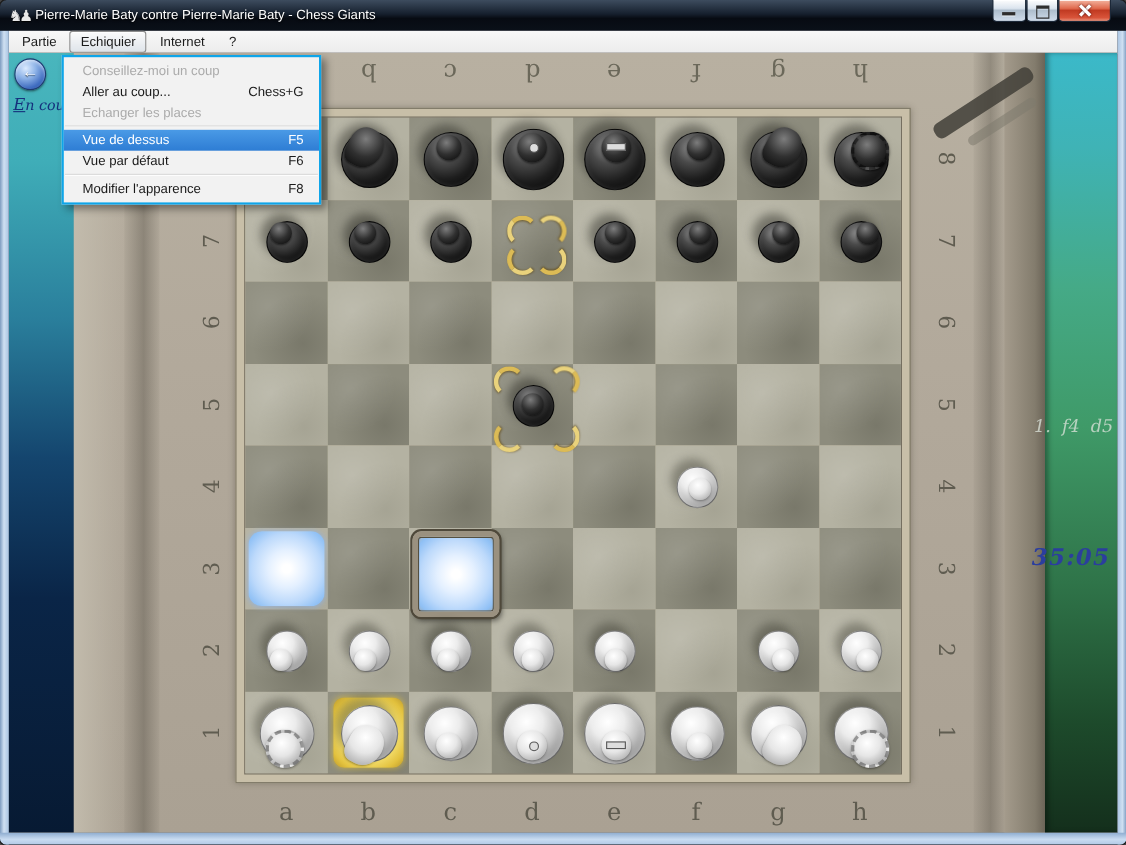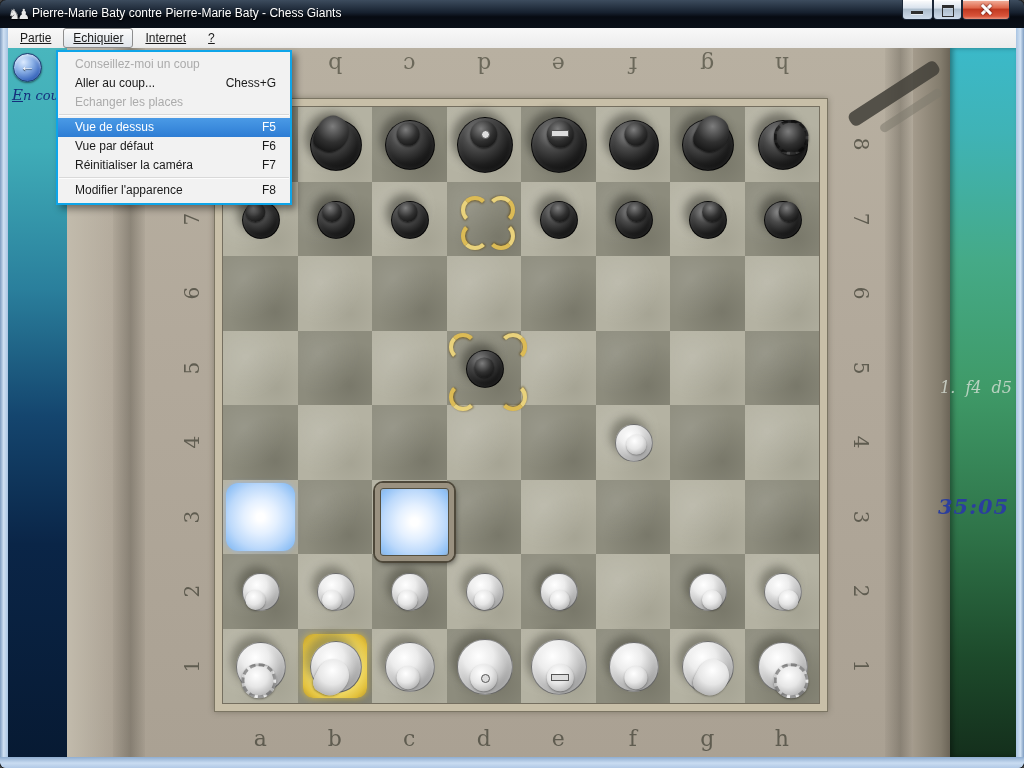--- a/index.html
+++ b/index.html
@@ -18,21 +18,21 @@
     border-radius:0 0 4px 4px;box-shadow:inset 0 1px 0 rgba(255,255,255,.8);cursor:default;}
   .win-btn.min{width:29px;} .win-btn.max{width:27px;}
   .win-btn.close{width:46px;background:linear-gradient(#f3b39f 0%,#e06a4e 40%,#c13a22 50%,#d9543a 85%,#e8927c 100%);}
   .glyph-min{position:absolute;left:8px;top:11px;width:12px;height:3px;background:#2e2e2e;box-shadow:0 1px 0 rgba(255,255,255,.6);}
   .glyph-max{position:absolute;left:8px;top:5px;width:10px;height:8px;border:1px solid #2e2e2e;border-top-width:3px;background:transparent;}
   .glyph-close{position:absolute;left:16px;top:3px;width:13px;height:13px;}
   .glyph-close::before,.glyph-close::after{content:"";position:absolute;left:6px;top:0;width:3px;height:13px;background:#fff;box-shadow:0 0 2px #400;}
   .glyph-close::before{transform:rotate(45deg);} .glyph-close::after{transform:rotate(-45deg);}
   #menubar{position:absolute;left:8px;top:28px;width:1008px;height:20px;
     background:linear-gradient(#f8f8f8,#ececec);border-bottom:1px solid #d8d8d8;display:flex;align-items:center;}
-  .mb-item{font-size:12px;color:#1a1a1a;padding:2px 9px;margin-left:2px;border:1px solid transparent;border-radius:3px;text-decoration:underline;}
+  .mb-item{font-size:12px;color:#1a1a1a;padding:2px 9px;margin-left:2px;border:1px solid transparent;border-radius:3px;}
   .mb-item.open{border-color:#8e8e8e;background:linear-gradient(#fbfbfb,#dfe4ea);box-shadow:inset 0 1px 0 #fff;}
   
   #scene{position:absolute;left:8px;top:48px;width:1008px;height:709px;overflow:hidden;background:#b3aa9c;}
   #left-strip{position:absolute;left:0;top:0;width:59px;height:709px;
     background:linear-gradient(180deg,#49b6bd 0%,#3fadb8 14%,#2a7f9c 34%,#14456e 52%,#0a2547 70%,#071a33 100%);}
   #back-button{position:absolute;left:5px;top:5px;width:27px;height:27px;border-radius:50%;
     background:radial-gradient(circle at 35% 30%,#dcebff 0%,#8fb4e8 35%,#3f6cc0 70%,#274b95 100%);
     border:1px solid #1e3a6e;box-shadow:0 1px 2px rgba(0,0,0,.5), inset 0 2px 3px rgba(255,255,255,.6);}
   #back-arrow{position:absolute;left:0;top:3px;width:27px;text-align:center;color:#fff;font-size:15px;font-weight:bold;text-shadow:0 1px 1px #234;}
   #game-status-label{position:absolute;left:4px;top:38px;width:54px;font-family:"DejaVu Serif",serif;
@@ -366,21 +366,20 @@
     <div id="clock-text">35:05</div>
   </div>
 
   <div id="dropdown">
       <div class="menu-item disabled"><span>Conseillez-moi un coup</span></div>
       <div class="menu-item "><span>Aller au coup...</span><span class="sc">Chess+G</span></div>
       <div class="menu-item disabled"><span>Echanger les places</span></div>
       <div class="menu-sep"></div>
       <div class="menu-item selected"><span>Vue de dessus</span><span class="sc">F5</span></div>
       <div class="menu-item "><span>Vue par défaut</span><span class="sc">F6</span></div>
-      <div class="menu-item "><span>Réinitialiser la caméra</span><span class="sc">F7</span></div>
       <div class="menu-sep"></div>
       <div class="menu-item "><span>Modifier l'apparence</span><span class="sc">F8</span></div>
     </div>
 
   <div id="aero-left" class="aero"></div>
   <div id="aero-right" class="aero"></div>
   <div id="aero-bottom" class="aero"></div>
 </div>
 
 </body></html>

